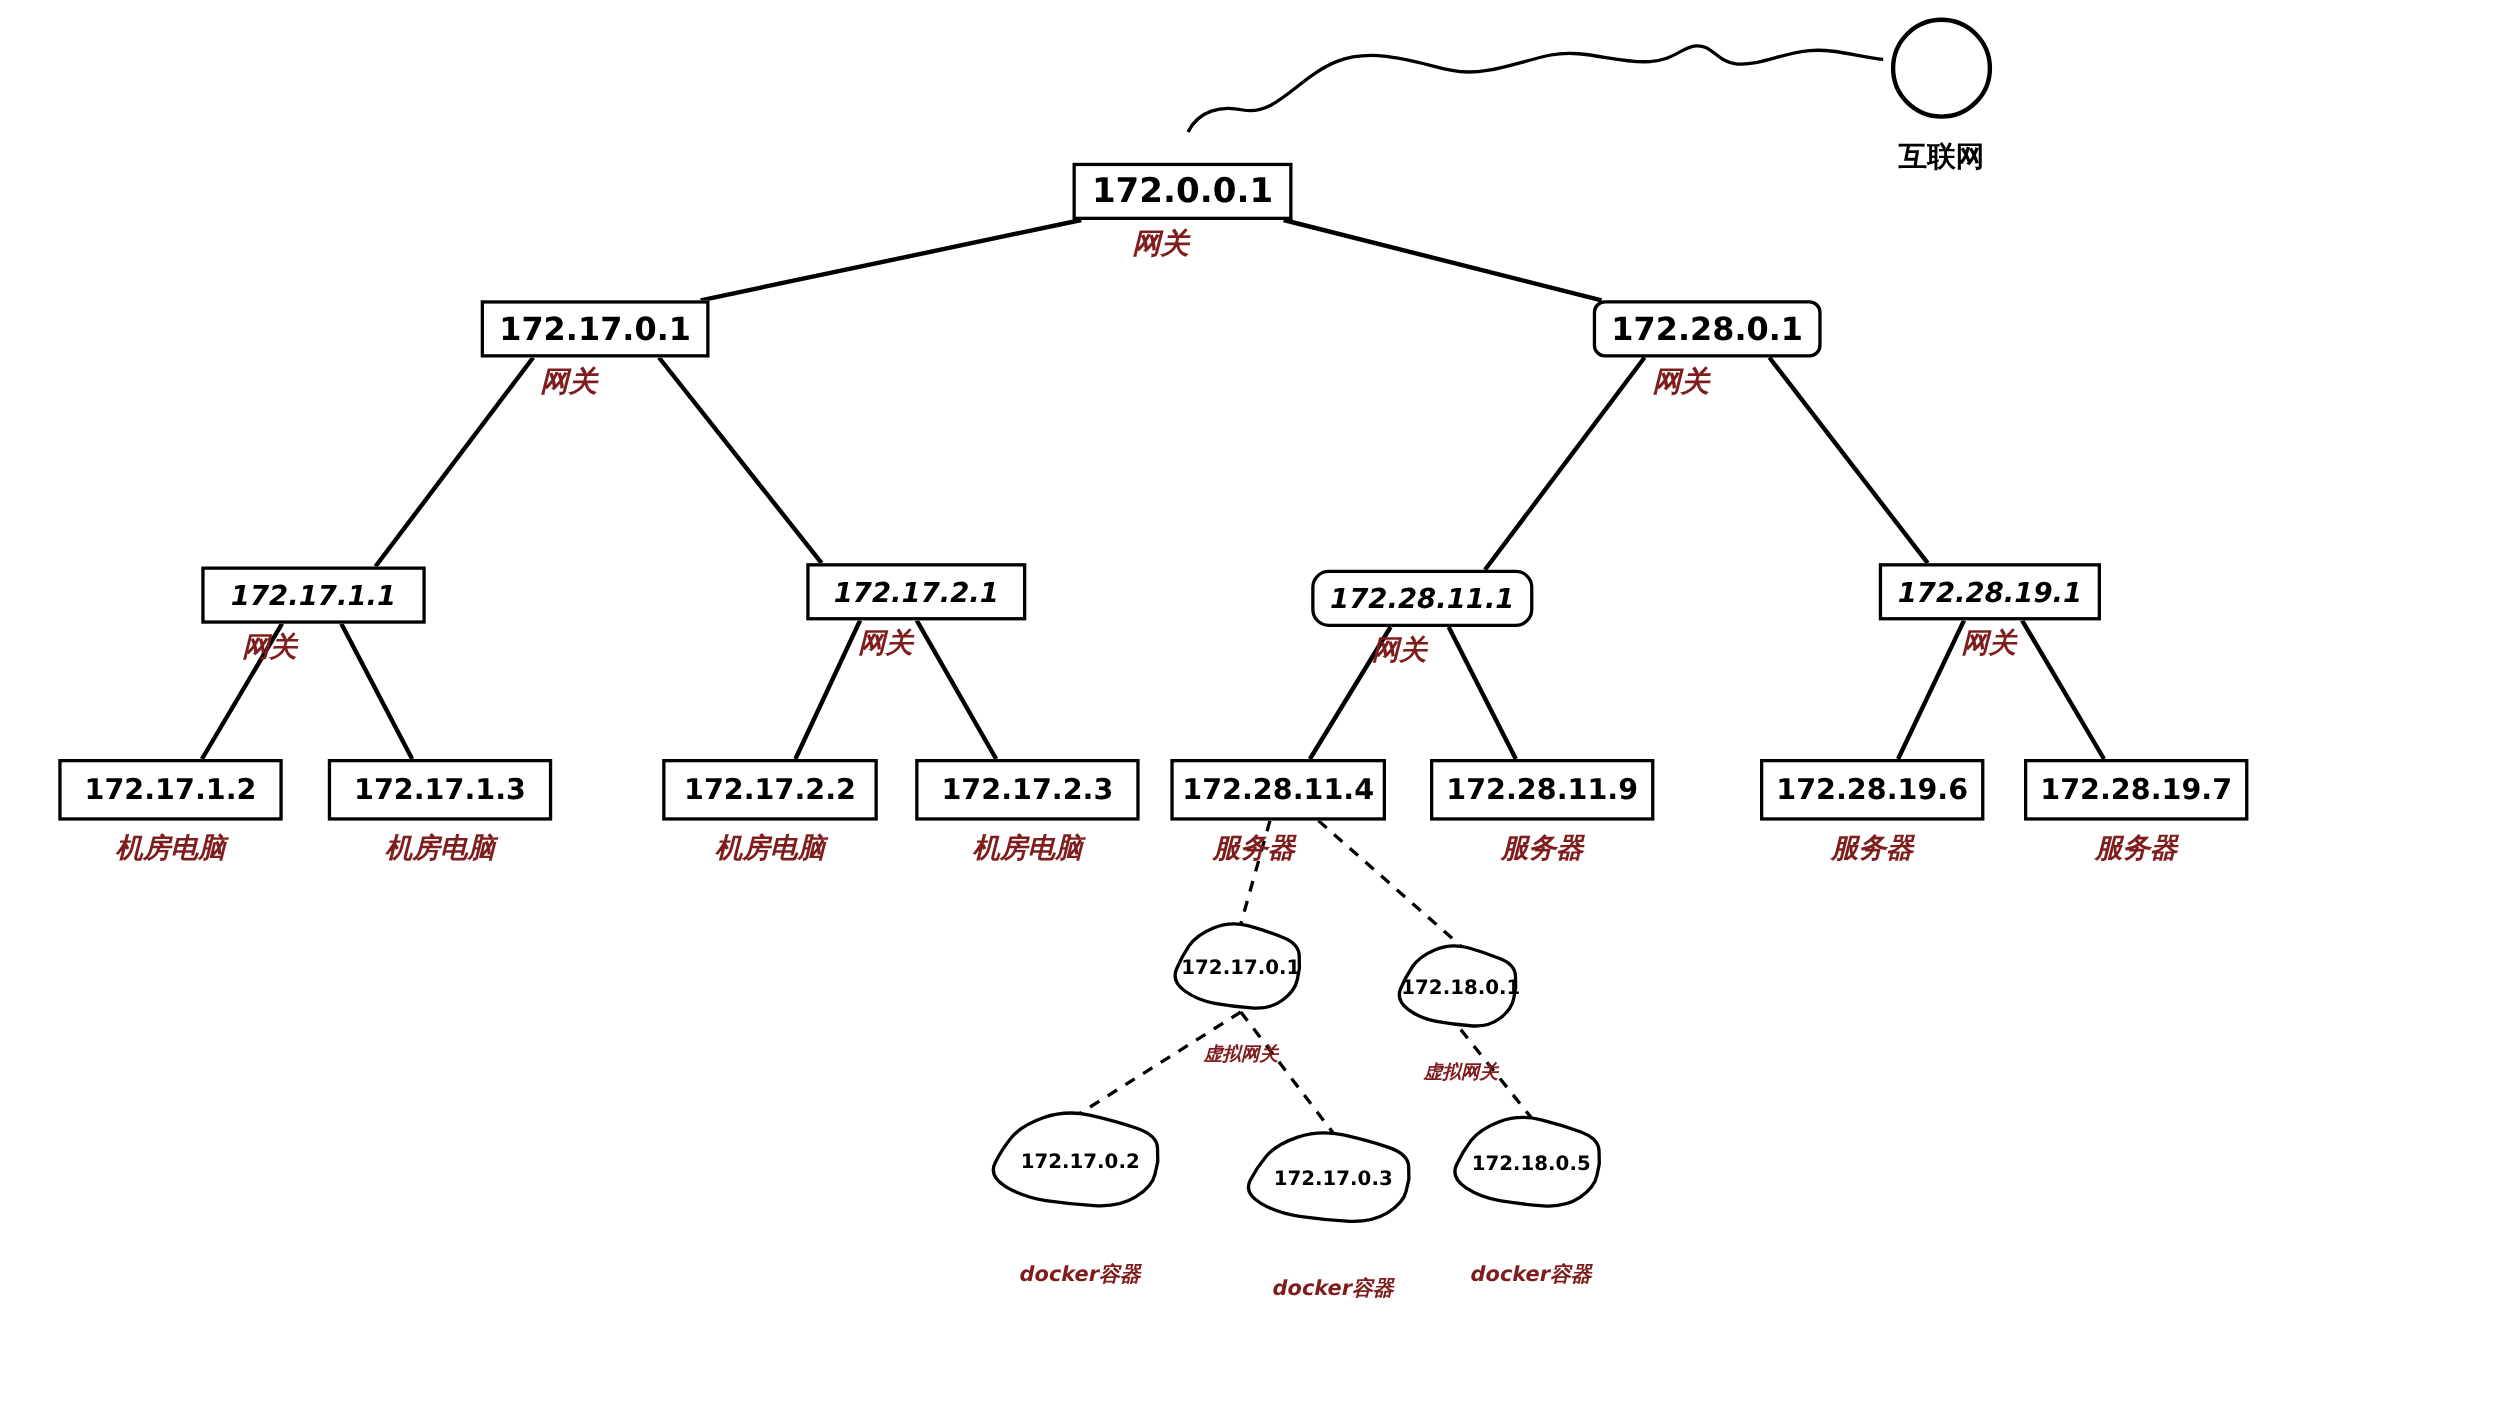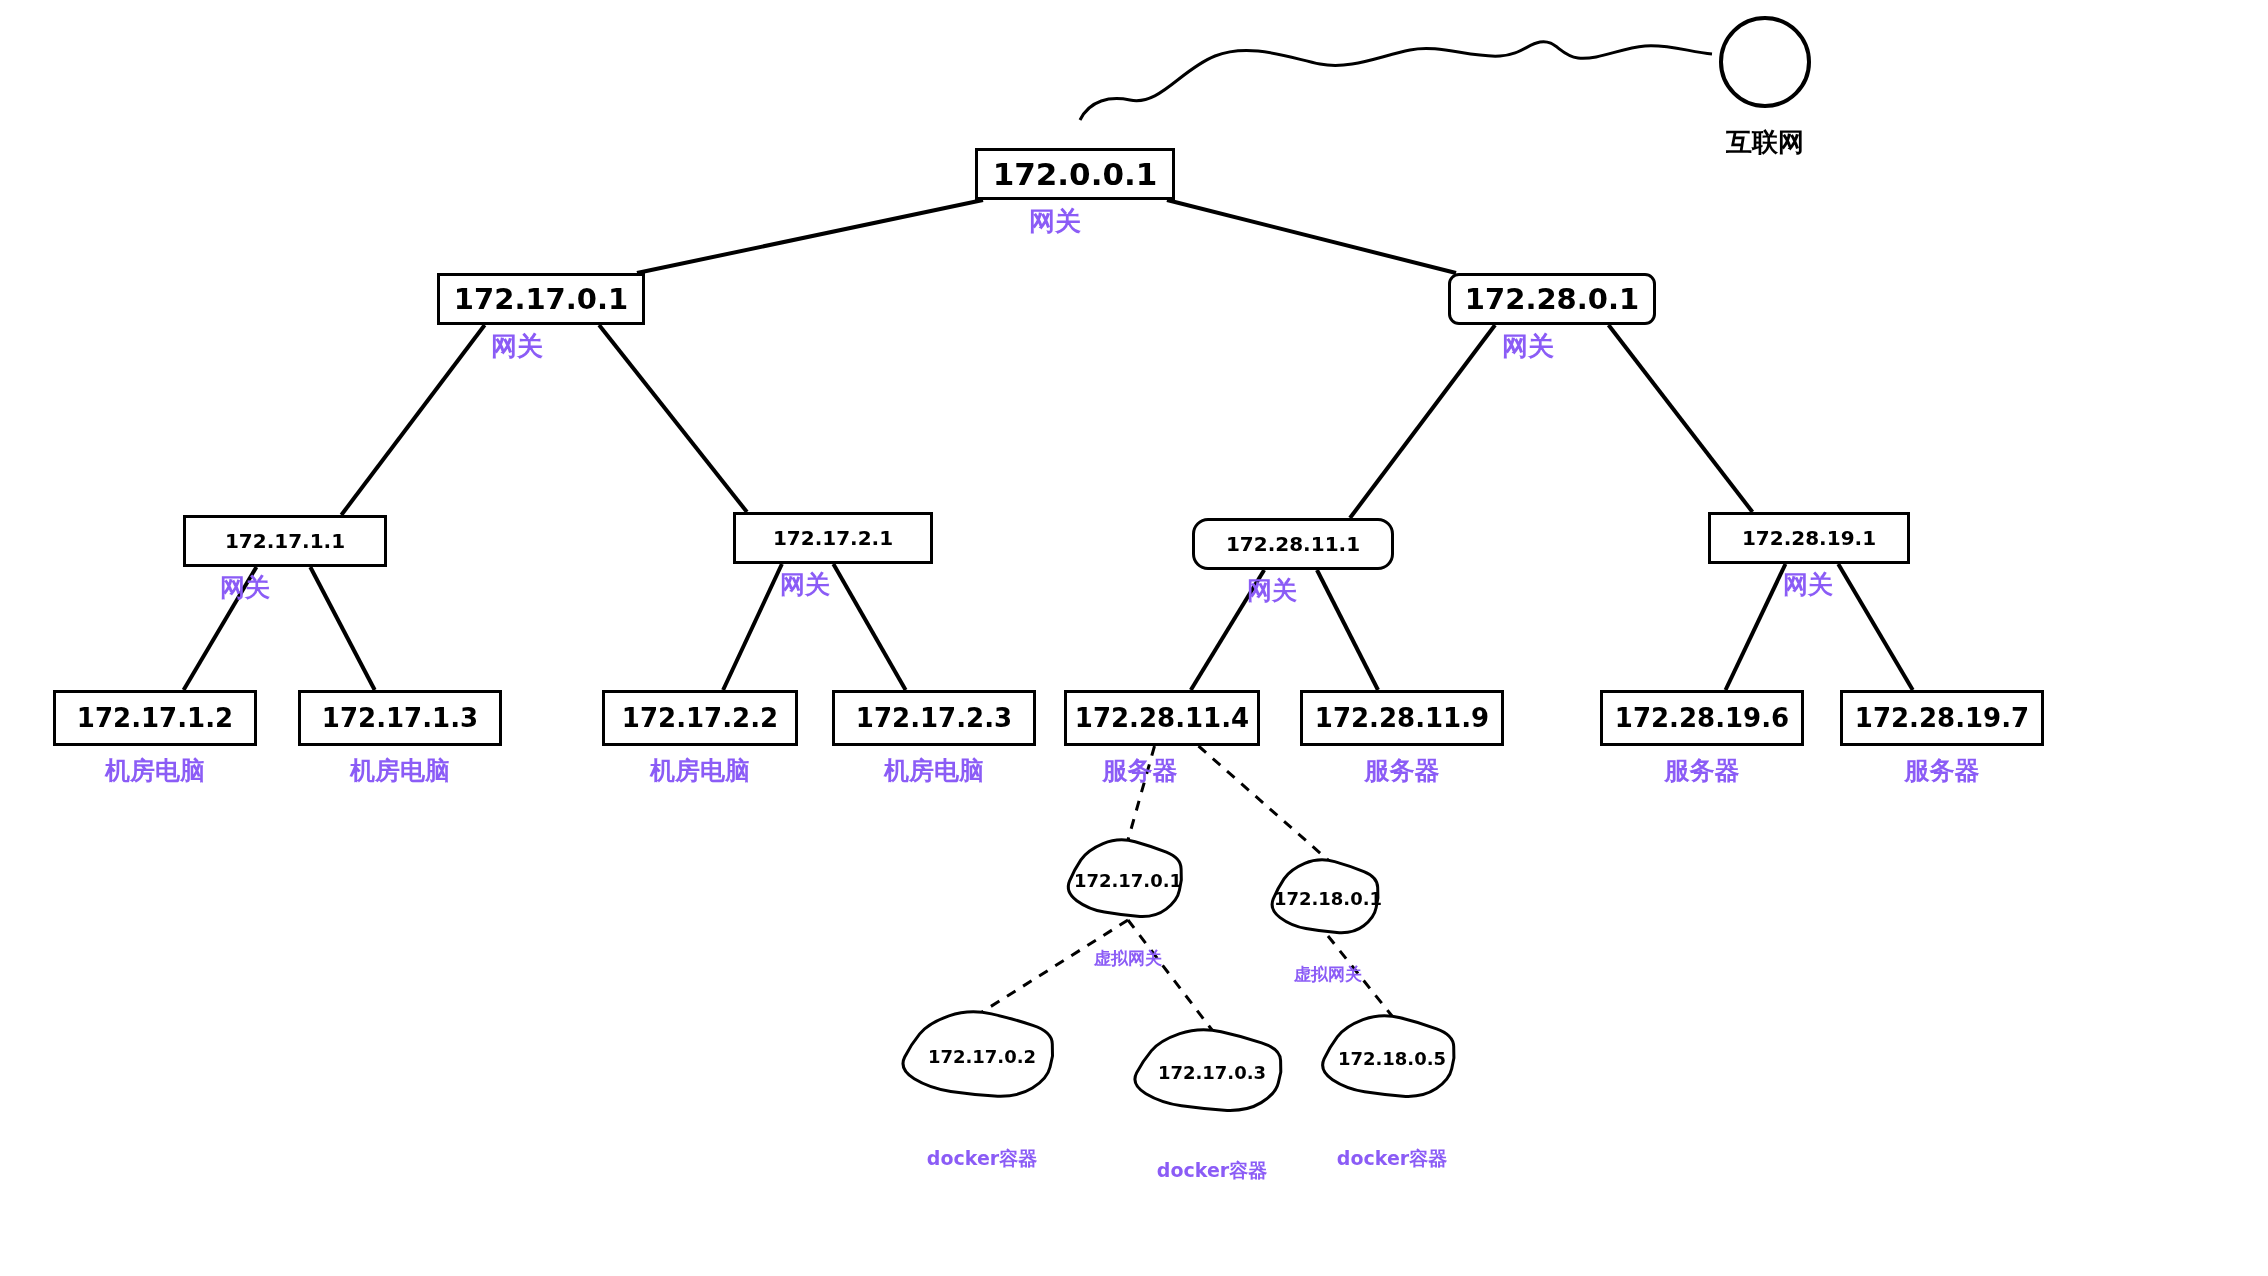--- a/index.html
+++ b/index.html
@@ -32,29 +32,30 @@
     background: #ffffff;
     display: flex;
     align-items: center;
     justify-content: center;
     font-weight: bold;
     color: #000000;
     white-space: nowrap;
   }
   .node-l0 { font-size: 31px; }
   .node-l1 { font-size: 29px; }
-  .node-l2 { font-size: 20px; }
+  .node-l2 { font-size: 25px; font-style: italic; }
   .node-l3 { font-size: 26px; }
   .caption {
     position: absolute;
     font-weight: bold;
-    color: #8b5cf6;
+    color: #7f1d1d;
     white-space: nowrap;
     text-align: center;
     transform: translateX(-50%);
+    font-style: italic;
   }
   .cap-big { font-size: 26px; }
   .cap-mid { font-size: 25px; }
   .cap-small { font-size: 19px; }
   .cap-tiny { font-size: 17px; }
   .cloud-label {
     position: absolute;
     font-weight: bold;
     font-size: 20px;
     color: #000000;

